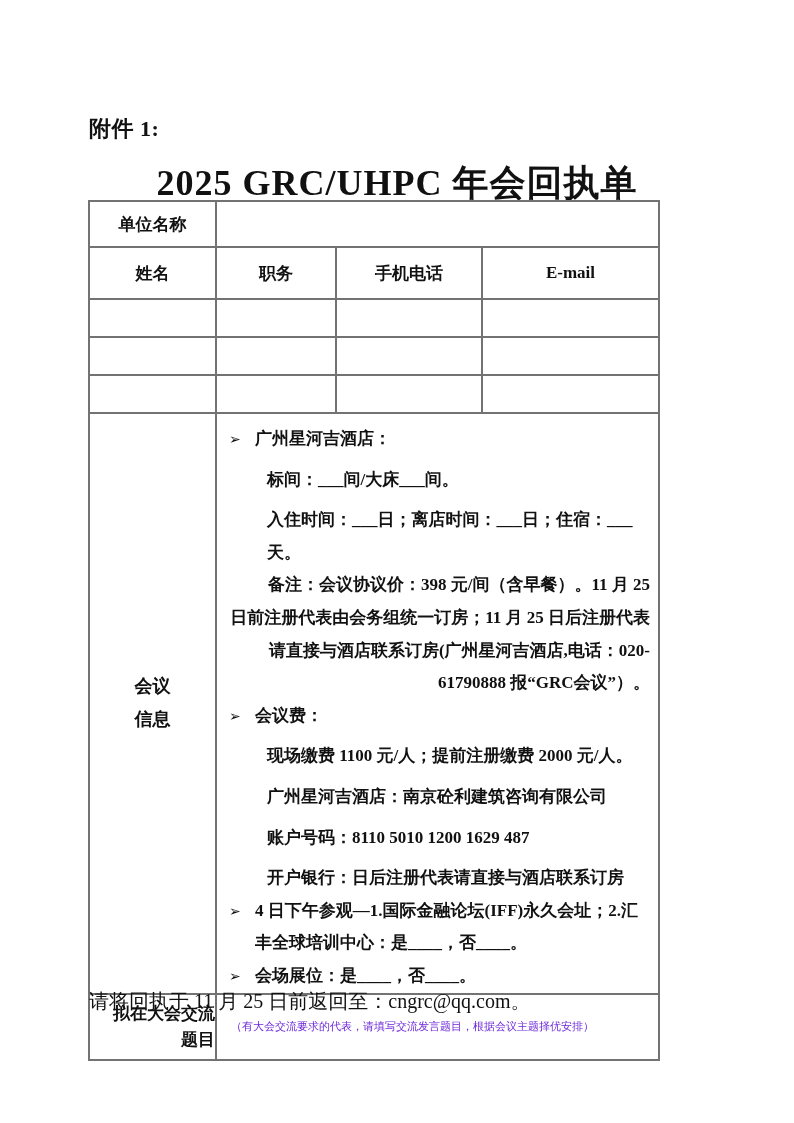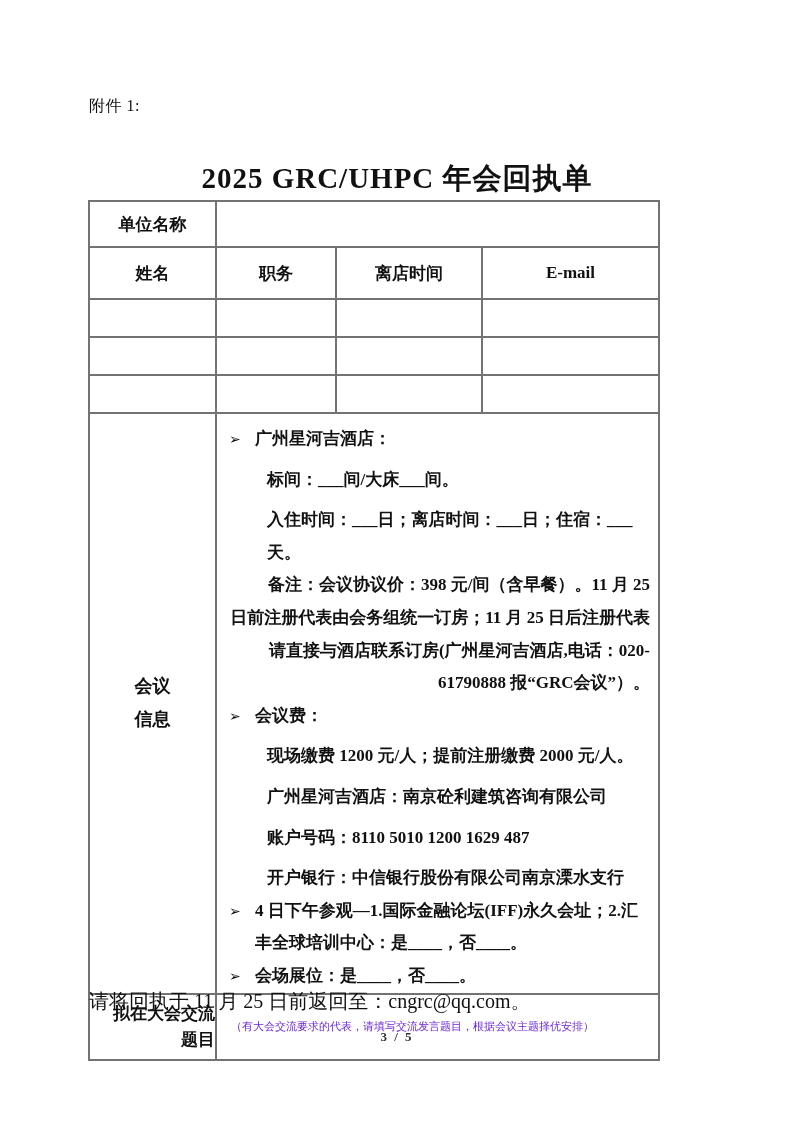--- a/index.html
+++ b/index.html
@@ -7,27 +7,27 @@
   body {
     width: 794px; height: 1123px;
     font-family: "Liberation Serif", "DejaVu Serif", serif;
     color: #111111;
     position: relative;
     overflow: hidden;
   }
   .page { position: absolute; inset: 0; background: #ffffff; }
 
   .attachment-label {
-    position: absolute; left: 89px; top: 96px;
-    font-size: 16px; font-weight: normal; letter-spacing: 0.5px;
+    position: absolute; left: 89px; top: 114px;
+    font-size: 22px; font-weight: bold; letter-spacing: 0.5px;
   }
   .doc-title {
     position: absolute; left: 0; right: 0; top: 159px;
     text-align: center;
-    font-size: 29px; font-weight: bold; letter-spacing: 1px;
+    font-size: 36px; font-weight: bold; letter-spacing: 1px;
   }
 
   table.form {
     position: absolute; left: 88px; top: 200px;
     width: 570px;
     border-collapse: collapse;
     table-layout: fixed;
   }
   table.form td {
     border: 2px solid #737373;
@@ -102,21 +102,21 @@
 
     <tbody>
         <tr class="unit-row">
       <td class="c">单位名称</td>
       <td colspan="3"></td>
     </tr>
 
     <tr class="header-row">
       <td class="c">姓名</td>
       <td class="c">职务</td>
-      <td class="c">离店时间</td>
+      <td class="c">手机电话</td>
       <td class="c">E-mail</td>
     </tr>
 
     <tr class="blank-row">
       <td></td>
       <td></td>
       <td></td>
       <td></td>
     </tr>
     <tr class="blank-row">
@@ -144,24 +144,24 @@
           <span class="mi-text">广州星河吉酒店：</span>
         </div>
         <div class="mi-line t-sub">标间：___间/大床___间。</div>
         <div class="mi-line t-sub">入住时间：___日；离店时间：___日；住宿：___天。</div>
         <div class="mi-line t-para">备注：会议协议价：398 元/间（含早餐）。11 月 25 日前注册代表由会务组统一订房；11 月 25 日后注册代表请直接与酒店联系订房(广州星河吉酒店,电话：020-61790888 报“GRC会议”）。</div>
 
         <div class="mi-line t-bullet">
           <span class="mi-bullet">➢</span>
           <span class="mi-text">会议费：</span>
         </div>
-        <div class="mi-line t-sub">现场缴费 1200 元/人；提前注册缴费 2000 元/人。</div>
+        <div class="mi-line t-sub">现场缴费 1100 元/人；提前注册缴费 2000 元/人。</div>
         <div class="mi-line t-sub">广州星河吉酒店：南京砼利建筑咨询有限公司</div>
         <div class="mi-line t-sub">账户号码：8110 5010 1200 1629 487</div>
-        <div class="mi-line t-sub">开户银行：中信银行股份有限公司南京溧水支行</div>
+        <div class="mi-line t-sub">开户银行：日后注册代表请直接与酒店联系订房</div>
 
         <div class="mi-line t-bullet">
           <span class="mi-bullet">➢</span>
           <span class="mi-text">4 日下午参观—1.国际金融论坛(IFF)永久会址；2.汇丰全球培训中心：是____，否____。</span>
         </div>
         <div class="mi-line t-bullet">
           <span class="mi-bullet">➢</span>
           <span class="mi-text">会场展位：是____，否____。</span>
         </div>
 
@@ -175,15 +175,14 @@
       </td>
       <td colspan="3" class="topic-note-cell">
         <div class="topic-note">（有大会交流要求的代表，请填写交流发言题目，根据会议主题择优安排）</div>
       </td>
     </tr>
   </tbody>
     </table>
 
   <div class="return-note">请将回执于 11 月 25 日前返回至：cngrc@qq.com。</div>
 
-  <div class="page-number">3 / 5</div>
 
 </div>
 
 </body></html>

